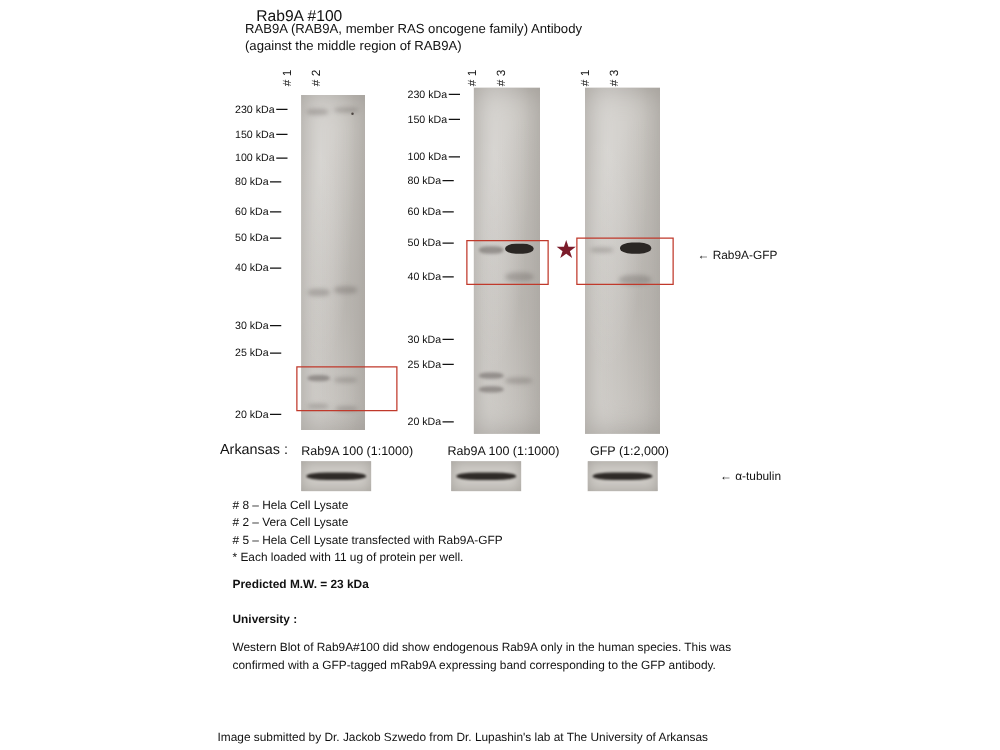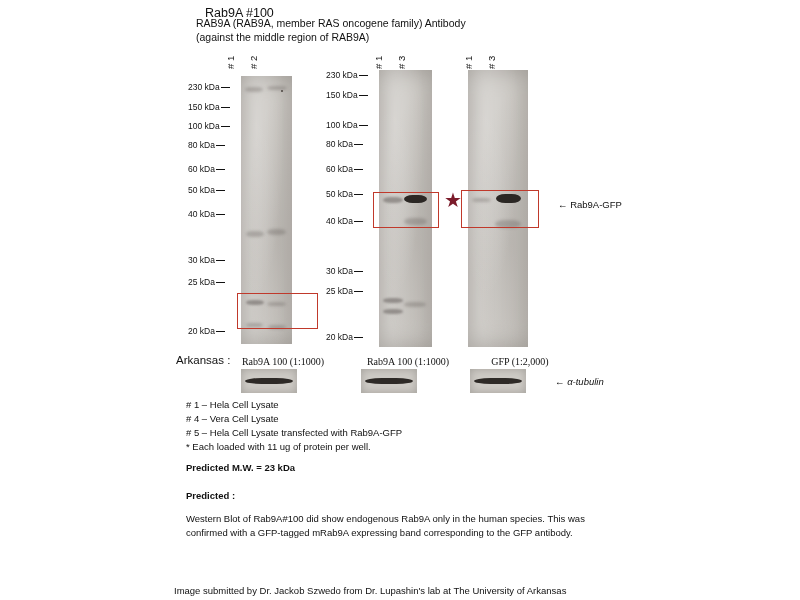--- a/index.html
+++ b/index.html
@@ -105,23 +105,21 @@
   
   #antibody-word {
     left: 176px; top: 354px;
     font-size: 11.5px;
     color: #111;
   }
   .ab-label {
     position: absolute;
     font-size: 10px;
     color: #111;
-    text-align: center;
-    white-space: nowrap;
-    font-family: Liberation Serif, serif;
+    white-space: nowrap;
   }
   .loading {
     position: absolute;
     background: #cfccc7;
     box-shadow: inset 0 0 10px rgba(120,115,110,0.5);
   }
   .loading .lband {
     position: absolute;
     left: 8%;
     right: 8%;
@@ -245,25 +243,25 @@
 
 <div class="loading" style="left:241px; top:369px; width:56px; height:24px;">
   <div class="lband"></div>
 </div>
 <div class="loading" style="left:361px; top:369px; width:56px; height:24px;">
   <div class="lband"></div>
 </div>
 <div class="loading" style="left:470px; top:369px; width:56px; height:24px;">
   <div class="lband"></div>
 </div>
-<div class="arrow-note" style="left:535px; top:376px;font-style:italic;">← α-tubulin</div>
-
-<div class="note" style="left:186px; top:398px;"># 1 – Hela Cell Lysate</div>
-<div class="note" style="left:186px; top:412px;"># 4 – Vera Cell Lysate</div>
+<div class="arrow-note" style="left:556px; top:376px;">← α-tubulin</div>
+
+<div class="note" style="left:186px; top:398px;"># 8 – Hela Cell Lysate</div>
+<div class="note" style="left:186px; top:412px;"># 2 – Vera Cell Lysate</div>
 <div class="note" style="left:186px; top:426px;"># 5 – Hela Cell Lysate transfected with Rab9A-GFP</div>
 <div class="note" style="left:186px; top:440px;">* Each loaded with 11 ug of protein per well.</div>
 
 <div class="abs" id="predicted-mw">Predicted M.W. = 23 kDa</div>
 
-<div class="abs" id="conclusion-heading">Predicted :</div>
+<div class="abs" id="conclusion-heading">University :</div>
 <div class="abs" id="conclusion-body">Western Blot of Rab9A#100 did show endogenous Rab9A only in the human species. This was confirmed with a GFP-tagged mRab9A expressing band corresponding to the GFP antibody.</div>
 
 <div class="abs" id="credit">Image submitted by Dr. Jackob Szwedo from Dr. Lupashin's lab at The University of Arkansas</div>
 
 </body></html>

